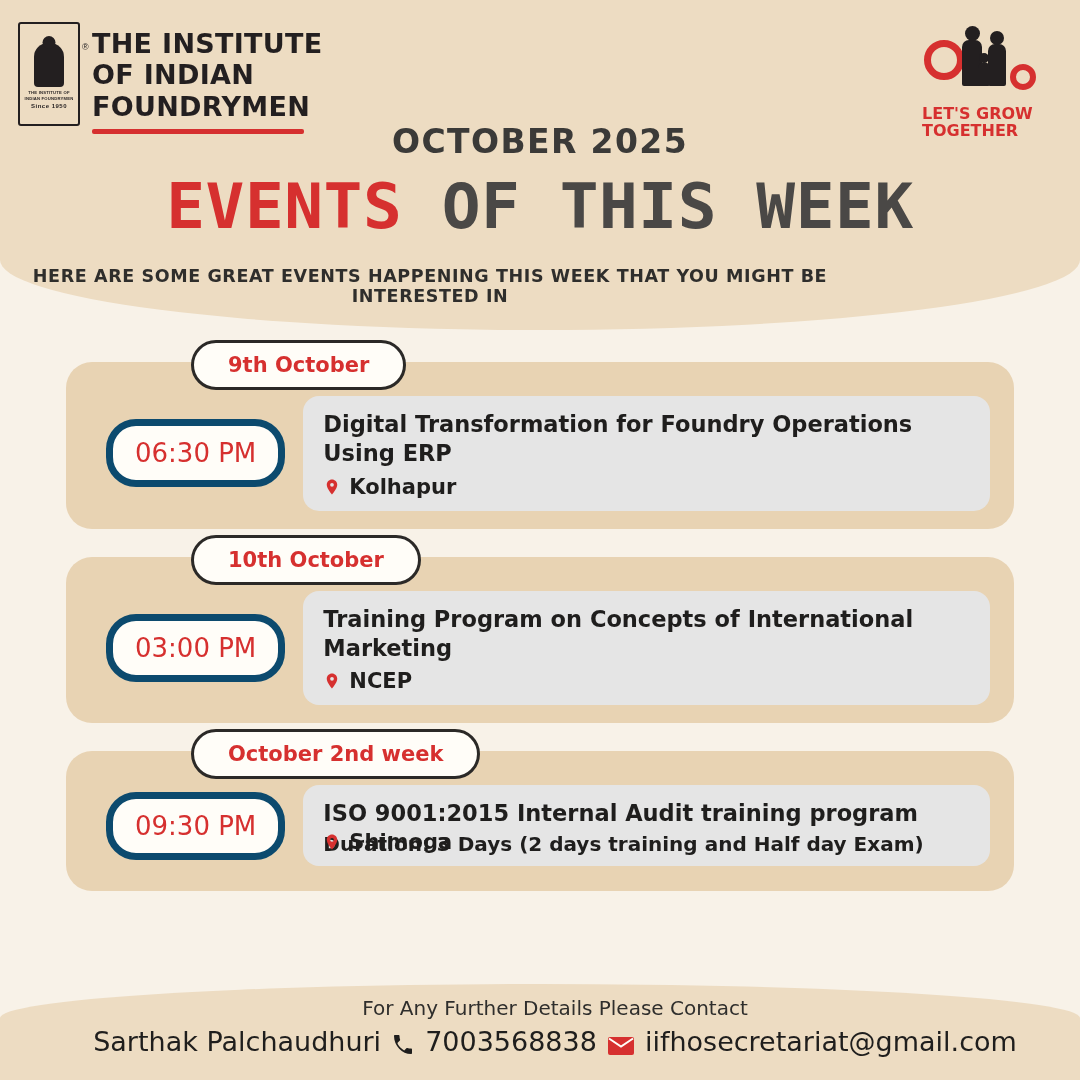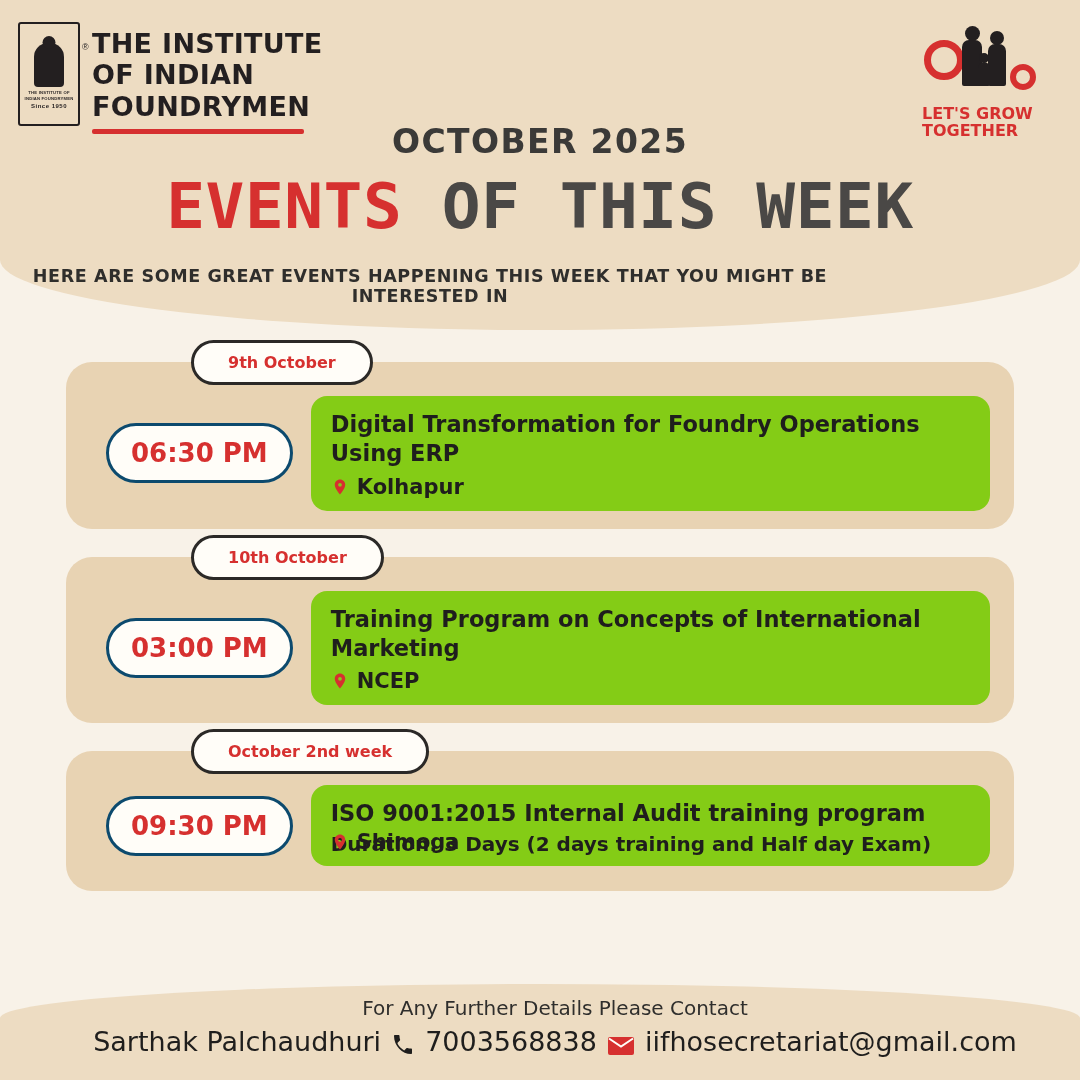--- a/index.html
+++ b/index.html
@@ -189,48 +189,48 @@
     padding: 34px 16px 18px 16px;
     min-height: 140px;
   }
   .date-pill {
     position: absolute;
     top: -22px; left: 125px;
     background: #fffdf8;
     border: 3px solid #2b2927;
     border-radius: 26px;
     padding: 10px 34px;
-    font-size: 16px;
+    font-size: 21px;
     font-weight: bold;
     color: #d6302f;
     font-family: "DejaVu Sans", sans-serif;
     white-space: nowrap;
   }
   .row {
     display: flex;
     align-items: center;
     gap: 18px;
     padding-left: 24px;
     padding-right: 8px;
   }
   .time-pill {
     flex: 0 0 auto;
     background: #fffdf8;
-    border: 3px solid #0c4a6e;
+    border: 7px solid #0c4a6e;
     border-radius: 30px;
     padding: 12px 22px;
     font-size: 26px;
-    font-weight: bold;
+    font-weight: normal;
     color: #d6302f;
     font-family: "DejaVu Sans", sans-serif;
     white-space: nowrap;
   }
   .detail {
     flex: 1 1 auto;
-    background: #84cc16;
+    background: #e5e5e5;
     border-radius: 16px;
     padding: 14px 20px 12px 20px;
     min-height: 78px;
     display: flex;
     flex-direction: column;
     justify-content: center;
   }
   .detail .ev-title {
     font-size: 22.5px;
     font-weight: bold;

